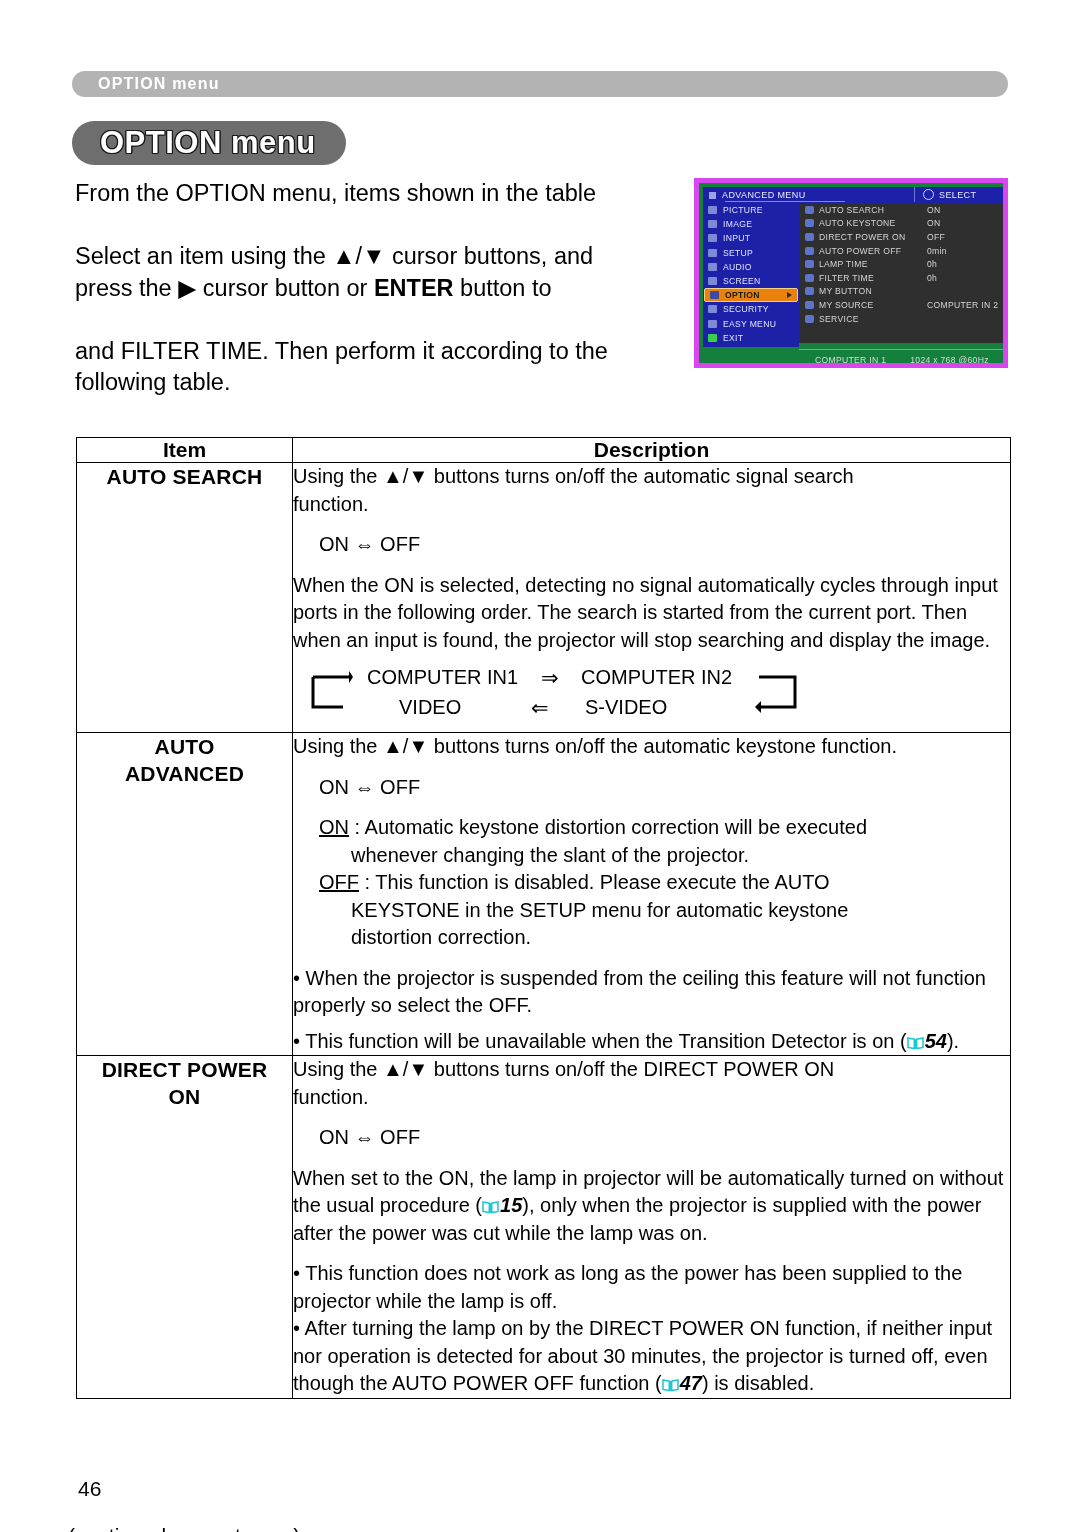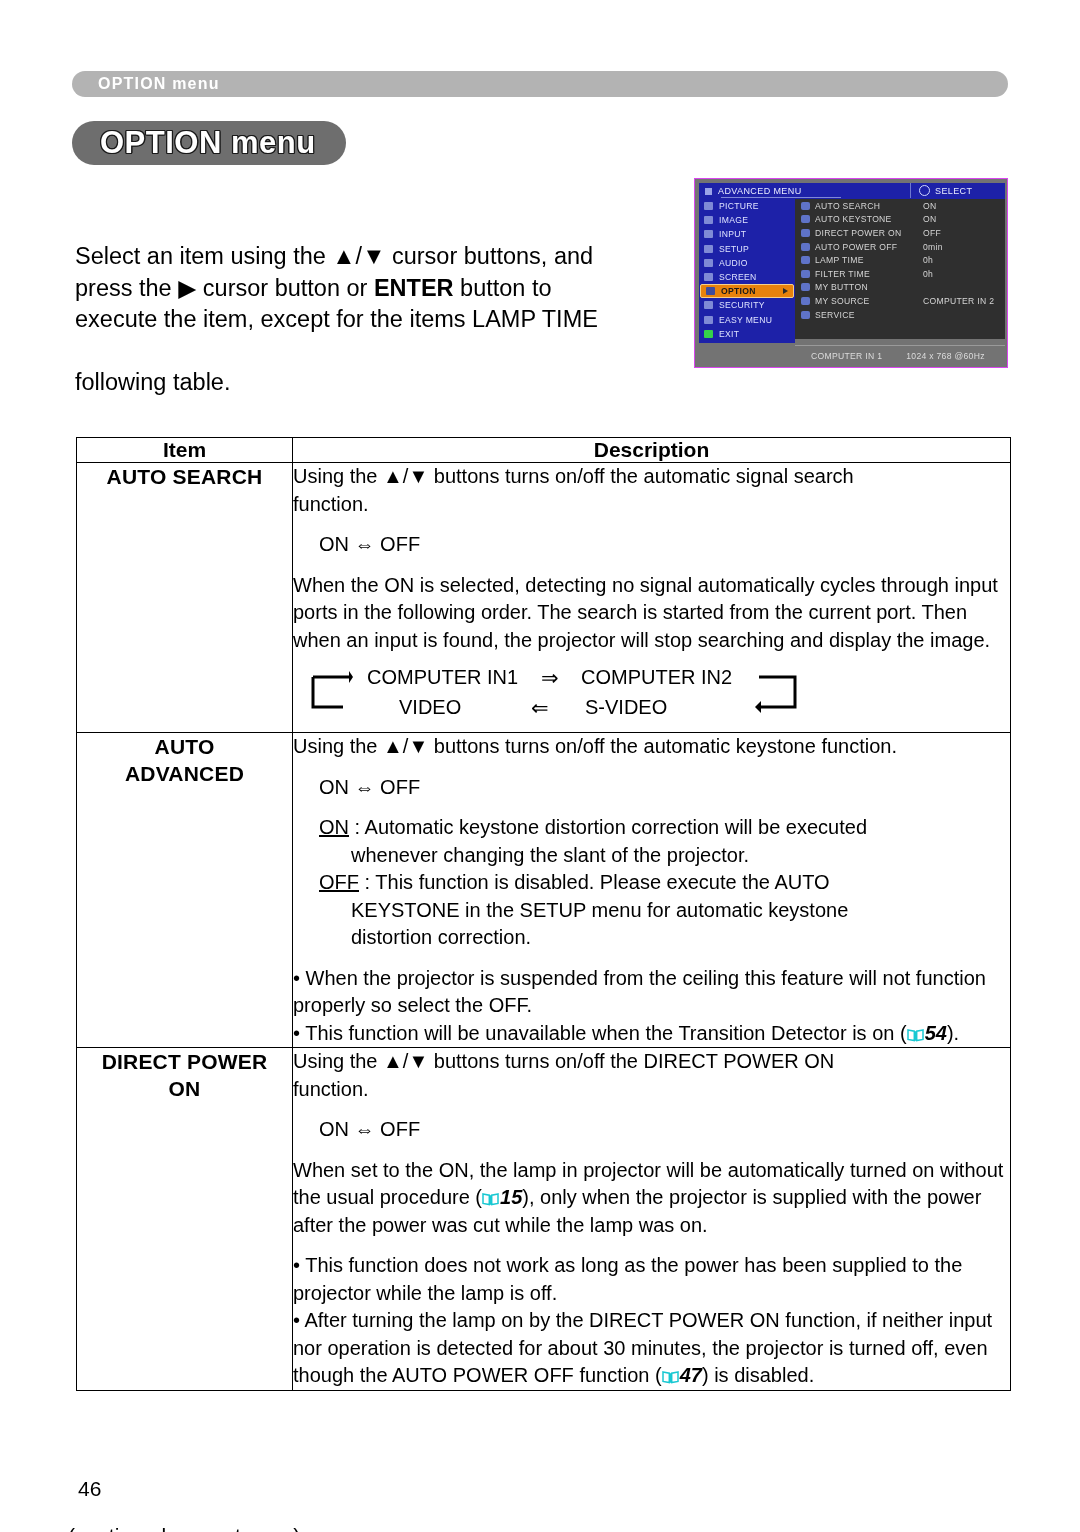--- a/index.html
+++ b/index.html
@@ -79,22 +79,22 @@
   }
   .intro b { font-weight: bold; }
 
   
   .osd {
     position: absolute;
     left: 694px;
     top: 178px;
     width: 314px;
     height: 190px;
-    background: #737373;
-    border: 1px solid #d946ef;
+    background: #15803d;
+    border: 5px solid #d946ef;
     box-sizing: border-box;
     font-size: 8.2px;
     color: #e8e8e8;
     overflow: hidden;
   }
   .osd-titlebar {
     position: absolute;
     left: 4px; top: 4px;
     width: 306px; height: 16px;
     background: #1d21a8;
@@ -340,26 +340,26 @@
 
   <div class="header-band">
     <div class="header-band-text">OPTION menu</div>
   </div>
 
   <div class="title-pill">
     <div class="title-pill-text">OPTION menu</div>
   </div>
 
   <div class="intro">
-    <br>
+    <span>From the OPTION menu, items shown in the table</span><br>
     <br>
     <span>Select an item using the </span><span>▲/▼</span><span> cursor buttons, and</span><br>
     <span>press the </span><span>▶</span><span> cursor button or </span><b>ENTER</b><span> button to</span><br>
-    <span>execute the item, except for the items LAMP TIME</span><br>
     <br>
+    <span>and FILTER TIME. Then perform it according to the</span><br>
     <span>following table.</span>
   </div>
 
   <div class="osd">
     <div class="osd-titlebar">
       <div class="osd-title-ico"></div>
       <div class="osd-title-text">ADVANCED MENU</div>
       <div class="osd-title-underline"></div>
       <div class="osd-select">
         <div class="osd-select-ico"></div>
@@ -520,21 +520,21 @@
           <p class="indent1">
             <span class="u">ON</span><span> : Automatic keystone distortion correction will be executed</span><br>
             <span style="display:inline-block;padding-left:32px">whenever changing the slant of the projector.</span>
           </p>
           <p class="indent1" style="margin-top:0">
             <span class="u">OFF</span><span> : This function is disabled. Please execute the AUTO</span><br>
             <span style="display:inline-block;padding-left:32px">KEYSTONE in the SETUP menu for automatic keystone</span><br>
             <span style="display:inline-block;padding-left:32px">distortion correction.</span>
           </p>
           <p>• When the projector is suspended from the ceiling this feature will not function properly so select the OFF.</p>
-          <p style="margin-top:0">
+          <p style="margin-top:8px">
             <span>• This function will be unavailable when the Transition Detector is on (</span><span class="book"><svg width="17" height="14" viewBox="0 0 17 14">
                   <path d="M1 2 L7.3 3.2 L7.3 12.6 L1 11.4 Z" fill="none" stroke="#19c8d2" stroke-width="1.5"></path>
                   <path d="M16 2 L9.7 3.2 L9.7 12.6 L16 11.4 Z" fill="none" stroke="#19c8d2" stroke-width="1.5"></path>
                   <line x1="8.5" y1="3.2" x2="8.5" y2="12.8" stroke="#19c8d2" stroke-width="1.5"></line>
                 </svg></span><span class="ref-num">54</span><span>).</span>
           </p>
         </td>
       </tr>
 
       <tr>

